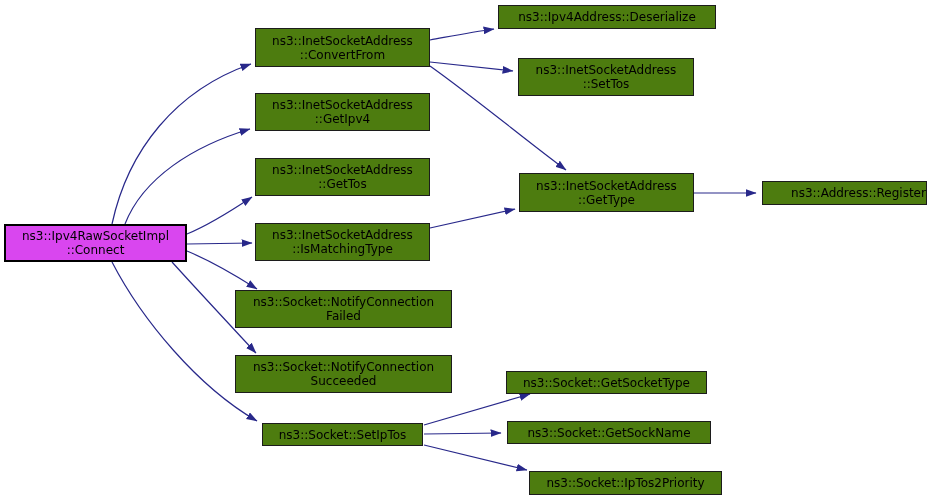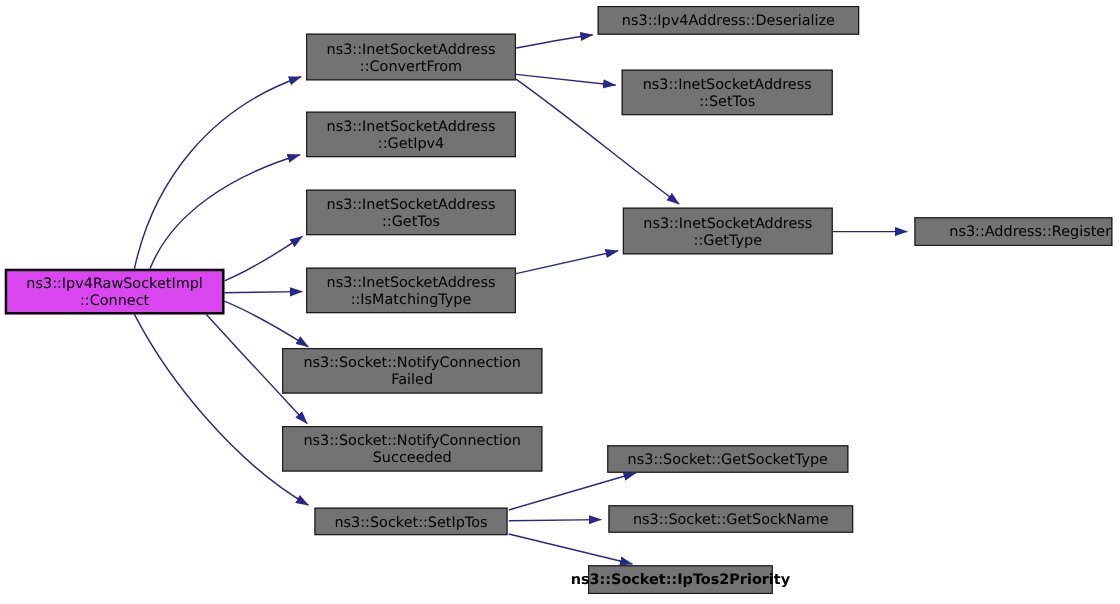--- a/index.html
+++ b/index.html
@@ -18,21 +18,21 @@
   #edge-layer {
     position: absolute;
     left: 0;
     top: 0;
     width: 933px;
     height: 503px;
   }
   .node {
     position: absolute;
     box-sizing: border-box;
-    background: #737373;
+    background: #4d7c0f;
     border: 1px solid #1c1c1c;
     display: flex;
     flex-direction: column;
     align-items: center;
     justify-content: center;
     font-size: 12px;
     line-height: 14px;
     color: #000000;
     white-space: nowrap;
     cursor: pointer;
@@ -120,17 +120,17 @@
       </div>
       <div class="node" style="left: 762px; top: 181px; width: 165px; height: 24px; padding-left: 28px;">
         <div>ns3::Address::Register</div>
       </div>
       <div class="node" style="left: 506px; top: 371px; width: 201px; height: 23px;">
         <div>ns3::Socket::GetSocketType</div>
       </div>
       <div class="node" style="left: 507px; top: 421px; width: 204px; height: 23px;">
         <div>ns3::Socket::GetSockName</div>
       </div>
-      <div class="node" style="left: 490px; top: 471px; width: 154px; height: 24px; font-weight: bold;">
+      <div class="node" style="left: 529px; top: 471px; width: 193px; height: 24px;">
         <div>ns3::Socket::IpTos2Priority</div>
       </div>
     </div>
 </div>
 
 </body></html>

